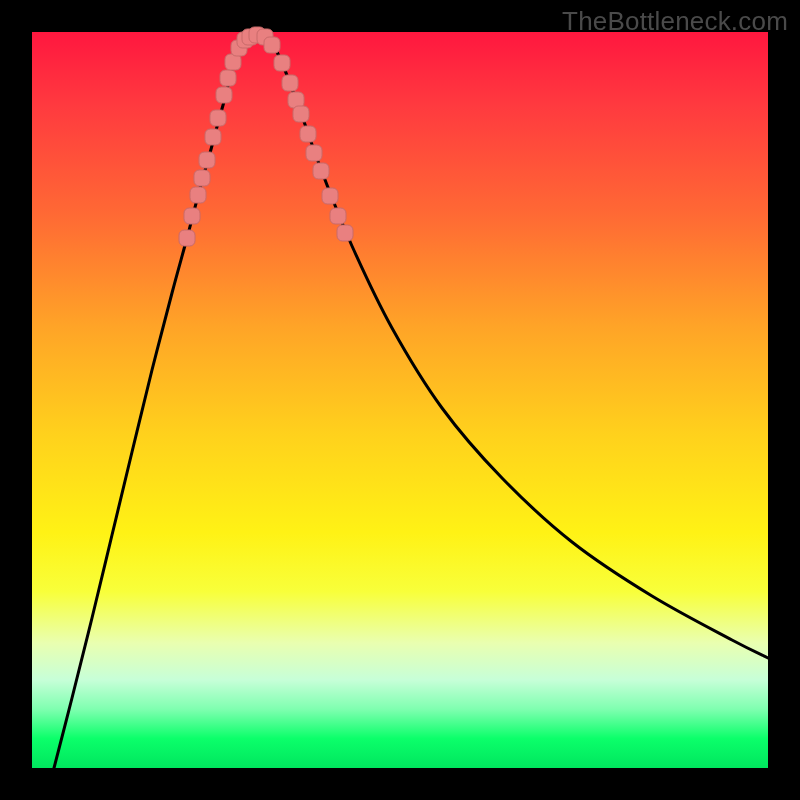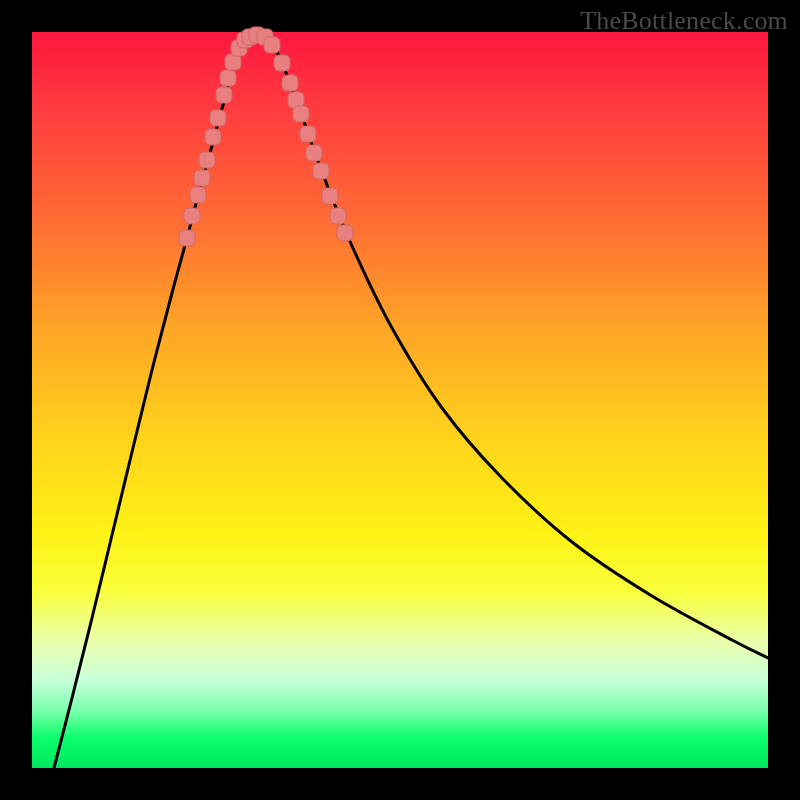--- a/index.html
+++ b/index.html
@@ -9,21 +9,20 @@
     height: 800px;
     overflow: hidden;
     background: #000;
     font-family: Arial, Helvetica, sans-serif;
   }
   .frame {
     position: relative;
     width: 800px;
     height: 800px;
     background: #000;
-    font-family: Liberation Serif, serif;
   }
   .plot-area {
     position: absolute;
     left: 32px;
     top: 32px;
     width: 736px;
     height: 736px;
     background: linear-gradient(
       to bottom,
       #ff173f 0%,

